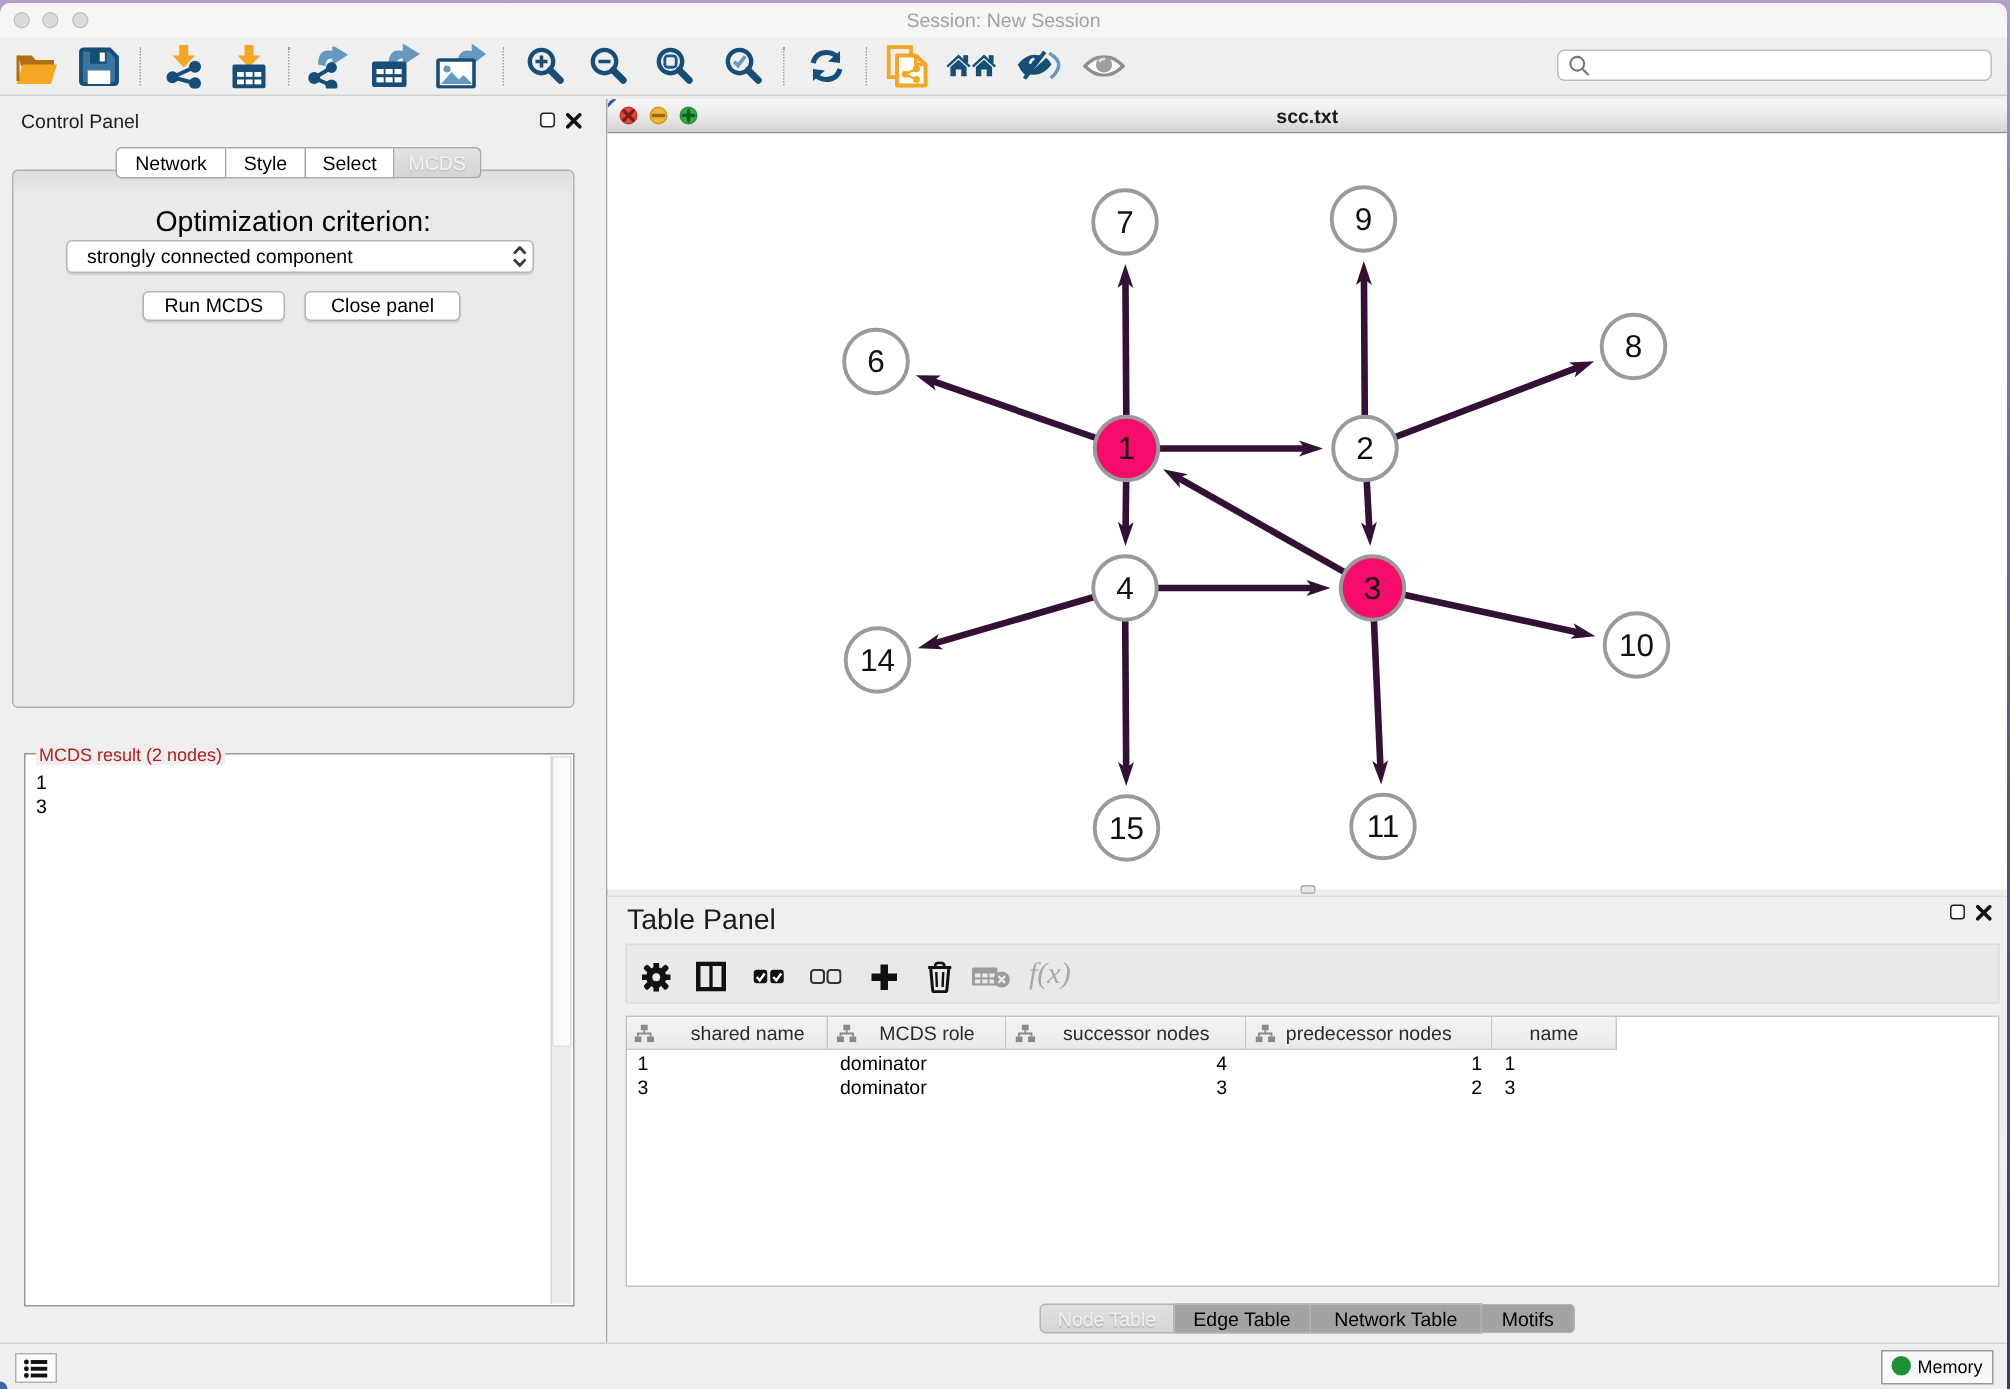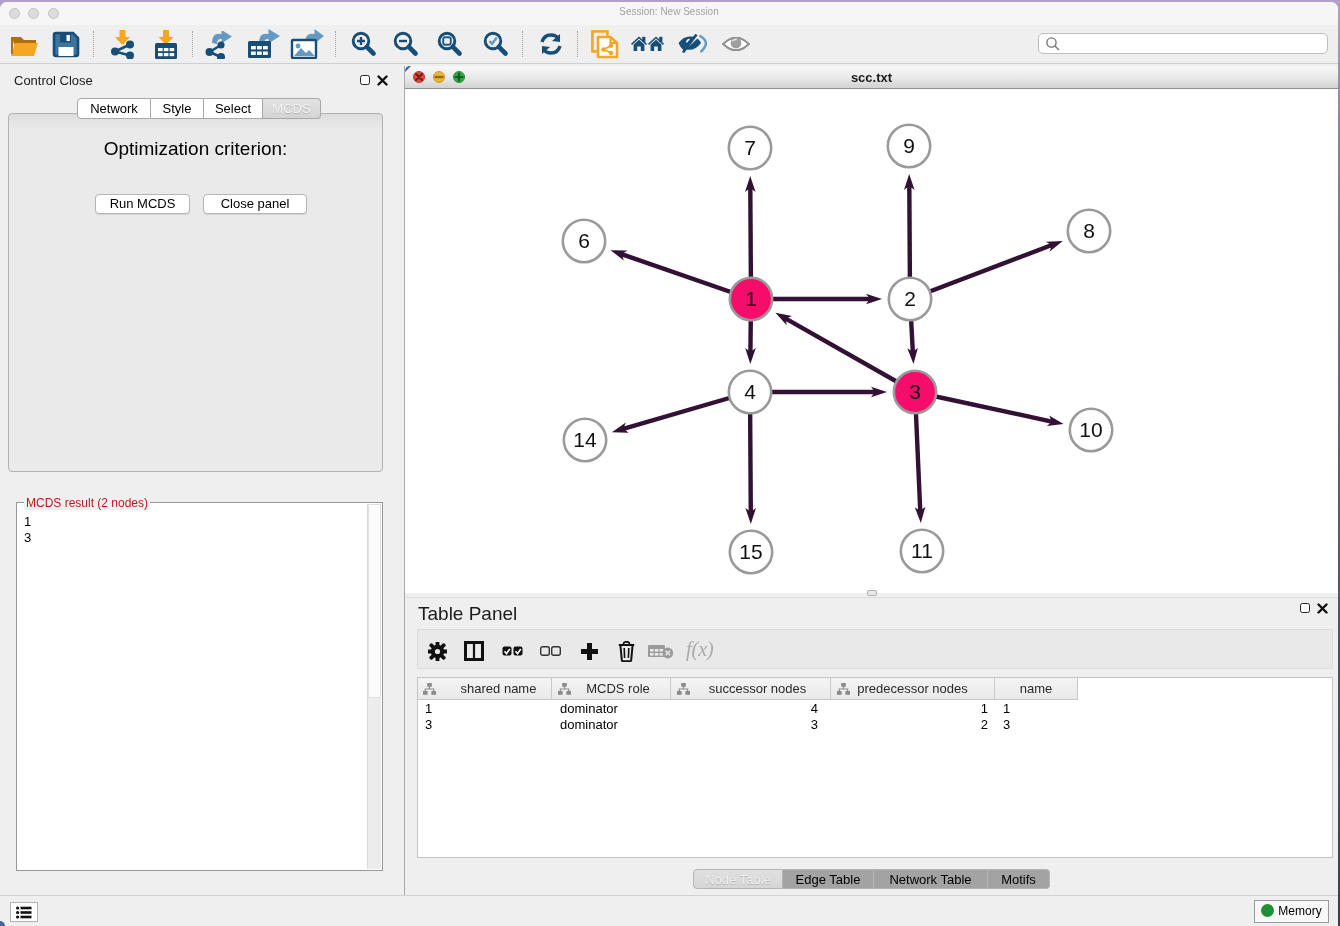--- a/index.html
+++ b/index.html
@@ -1,21 +1,21 @@
 <!DOCTYPE html>
 <html><head><meta charset="utf-8">
 <style>
 *{margin:0;padding:0;box-sizing:border-box}
 html,body{width:1340px;height:926px;overflow:hidden}
 body{font-family:"Liberation Sans",sans-serif;background:linear-gradient(180deg,#b49fcb 0,#8d82ab 120px,#5a5b78 500px,#3a3f55 926px);position:relative}
 #win{position:absolute;left:0;top:2px;width:1338px;height:924px;background:#efefef;border-radius:7px 7px 0 0}
 
 #titlebar{position:absolute;left:0;top:0;width:100%;height:25px;background:#f6f6f6;border-radius:7px 7px 0 0}
 .tl{position:absolute;top:6px;width:11px;height:11px;border-radius:50%;background:#dcdcdc;border:1px solid #c3c3c3}
-#title{position:absolute;top:4px;width:100%;text-align:center;font-size:10px;color:#a2a2a2}
+#title{position:absolute;top:4px;width:100%;text-align:center;font-size:13px;color:#a2a2a2}
 
 #toolbar{position:absolute;left:0;top:23px;width:100%;height:39px;background:#efefef;border-bottom:1px solid #d0d0d0}
 .sep{position:absolute;top:6px;height:26px;width:0;border-left:1px dotted #9f9f9f}
 #search{position:absolute;left:1038px;top:8px;width:290px;height:21px;background:#fff;border:1px solid #bdbdbd;border-radius:5px}
 
 #leftpanel{position:absolute;left:0;top:64px;width:391px;height:829px;background:#efefef}
 #cp-title{position:absolute;left:14px;top:7px;font-size:13px;color:#1c1c1c}
 .wicons{position:absolute;top:9px;display:flex;gap:7px}
 .sqico{width:10px;height:10px;border:1.6px solid #222;border-radius:2.5px;background:#fff}
 #tabs{position:absolute;left:77px;top:32px;height:21px;display:flex}
@@ -201,35 +201,40 @@
       <div class="sep" style="left:522px"></div>
     <div class="sep" style="left:577px"></div>
     <div id="search">
         <svg width="16" height="16" style="position:absolute;left:6px;top:2px" viewBox="0 0 16 16">
           <circle cx="6.5" cy="6.5" r="4.6" fill="none" stroke="#777" stroke-width="1.4"></circle>
           <line x1="10" y1="10" x2="14" y2="14" stroke="#777" stroke-width="1.4"></line>
         </svg>
       </div>
   </div>
   <div id="leftpanel">
-    <div id="cp-title">Control Close</div>
+    <div id="cp-title">Control Panel</div>
     <div class="wicons" style="left:360px">
         <div class="sqico"></div>
       <svg width="11" height="11" viewBox="0 0 11 11">
           <path d="M1.5 1.5 L9.5 9.5 M9.5 1.5 L1.5 9.5" stroke="#111" stroke-width="2.4" stroke-linecap="round"></path>
         </svg>
     </div>
     <div id="tabpane"></div>
     <div id="tabs">
       <div class="tab first" style="width:74px">Network</div>
       <div class="tab" style="width:53px">Style</div>
       <div class="tab" style="width:59px">Select</div>
       <div class="tab last sel" style="width:58px">MCDS</div>
     </div>
     <div id="optlabel">Optimization criterion:</div>
+    <div id="dropdown">strongly connected component
+      <svg width="11" height="16" style="position:absolute;right:3px;top:2px" viewBox="0 0 11 16">
+          <path d="M2.2 5.5 L5.5 2 L8.8 5.5 M2.2 10.5 L5.5 14 L8.8 10.5" fill="none" stroke="#3c3c3c" stroke-width="1.8" stroke-linecap="round" stroke-linejoin="round"></path>
+        </svg>
+    </div>
     <div class="btn" style="left:95px;top:128px;width:95px">Run MCDS</div>
     <div class="btn" style="left:203px;top:128px;width:104px">Close panel</div>
     <div id="groupbox">
       <div id="gb-border"></div>
       <div id="gb-label">MCDS result (2 nodes)</div>
       <div id="gb-text">1<br>3</div>
       <div id="gb-scroll">
           <div id="gb-thumb"></div>
         </div>
     </div>

